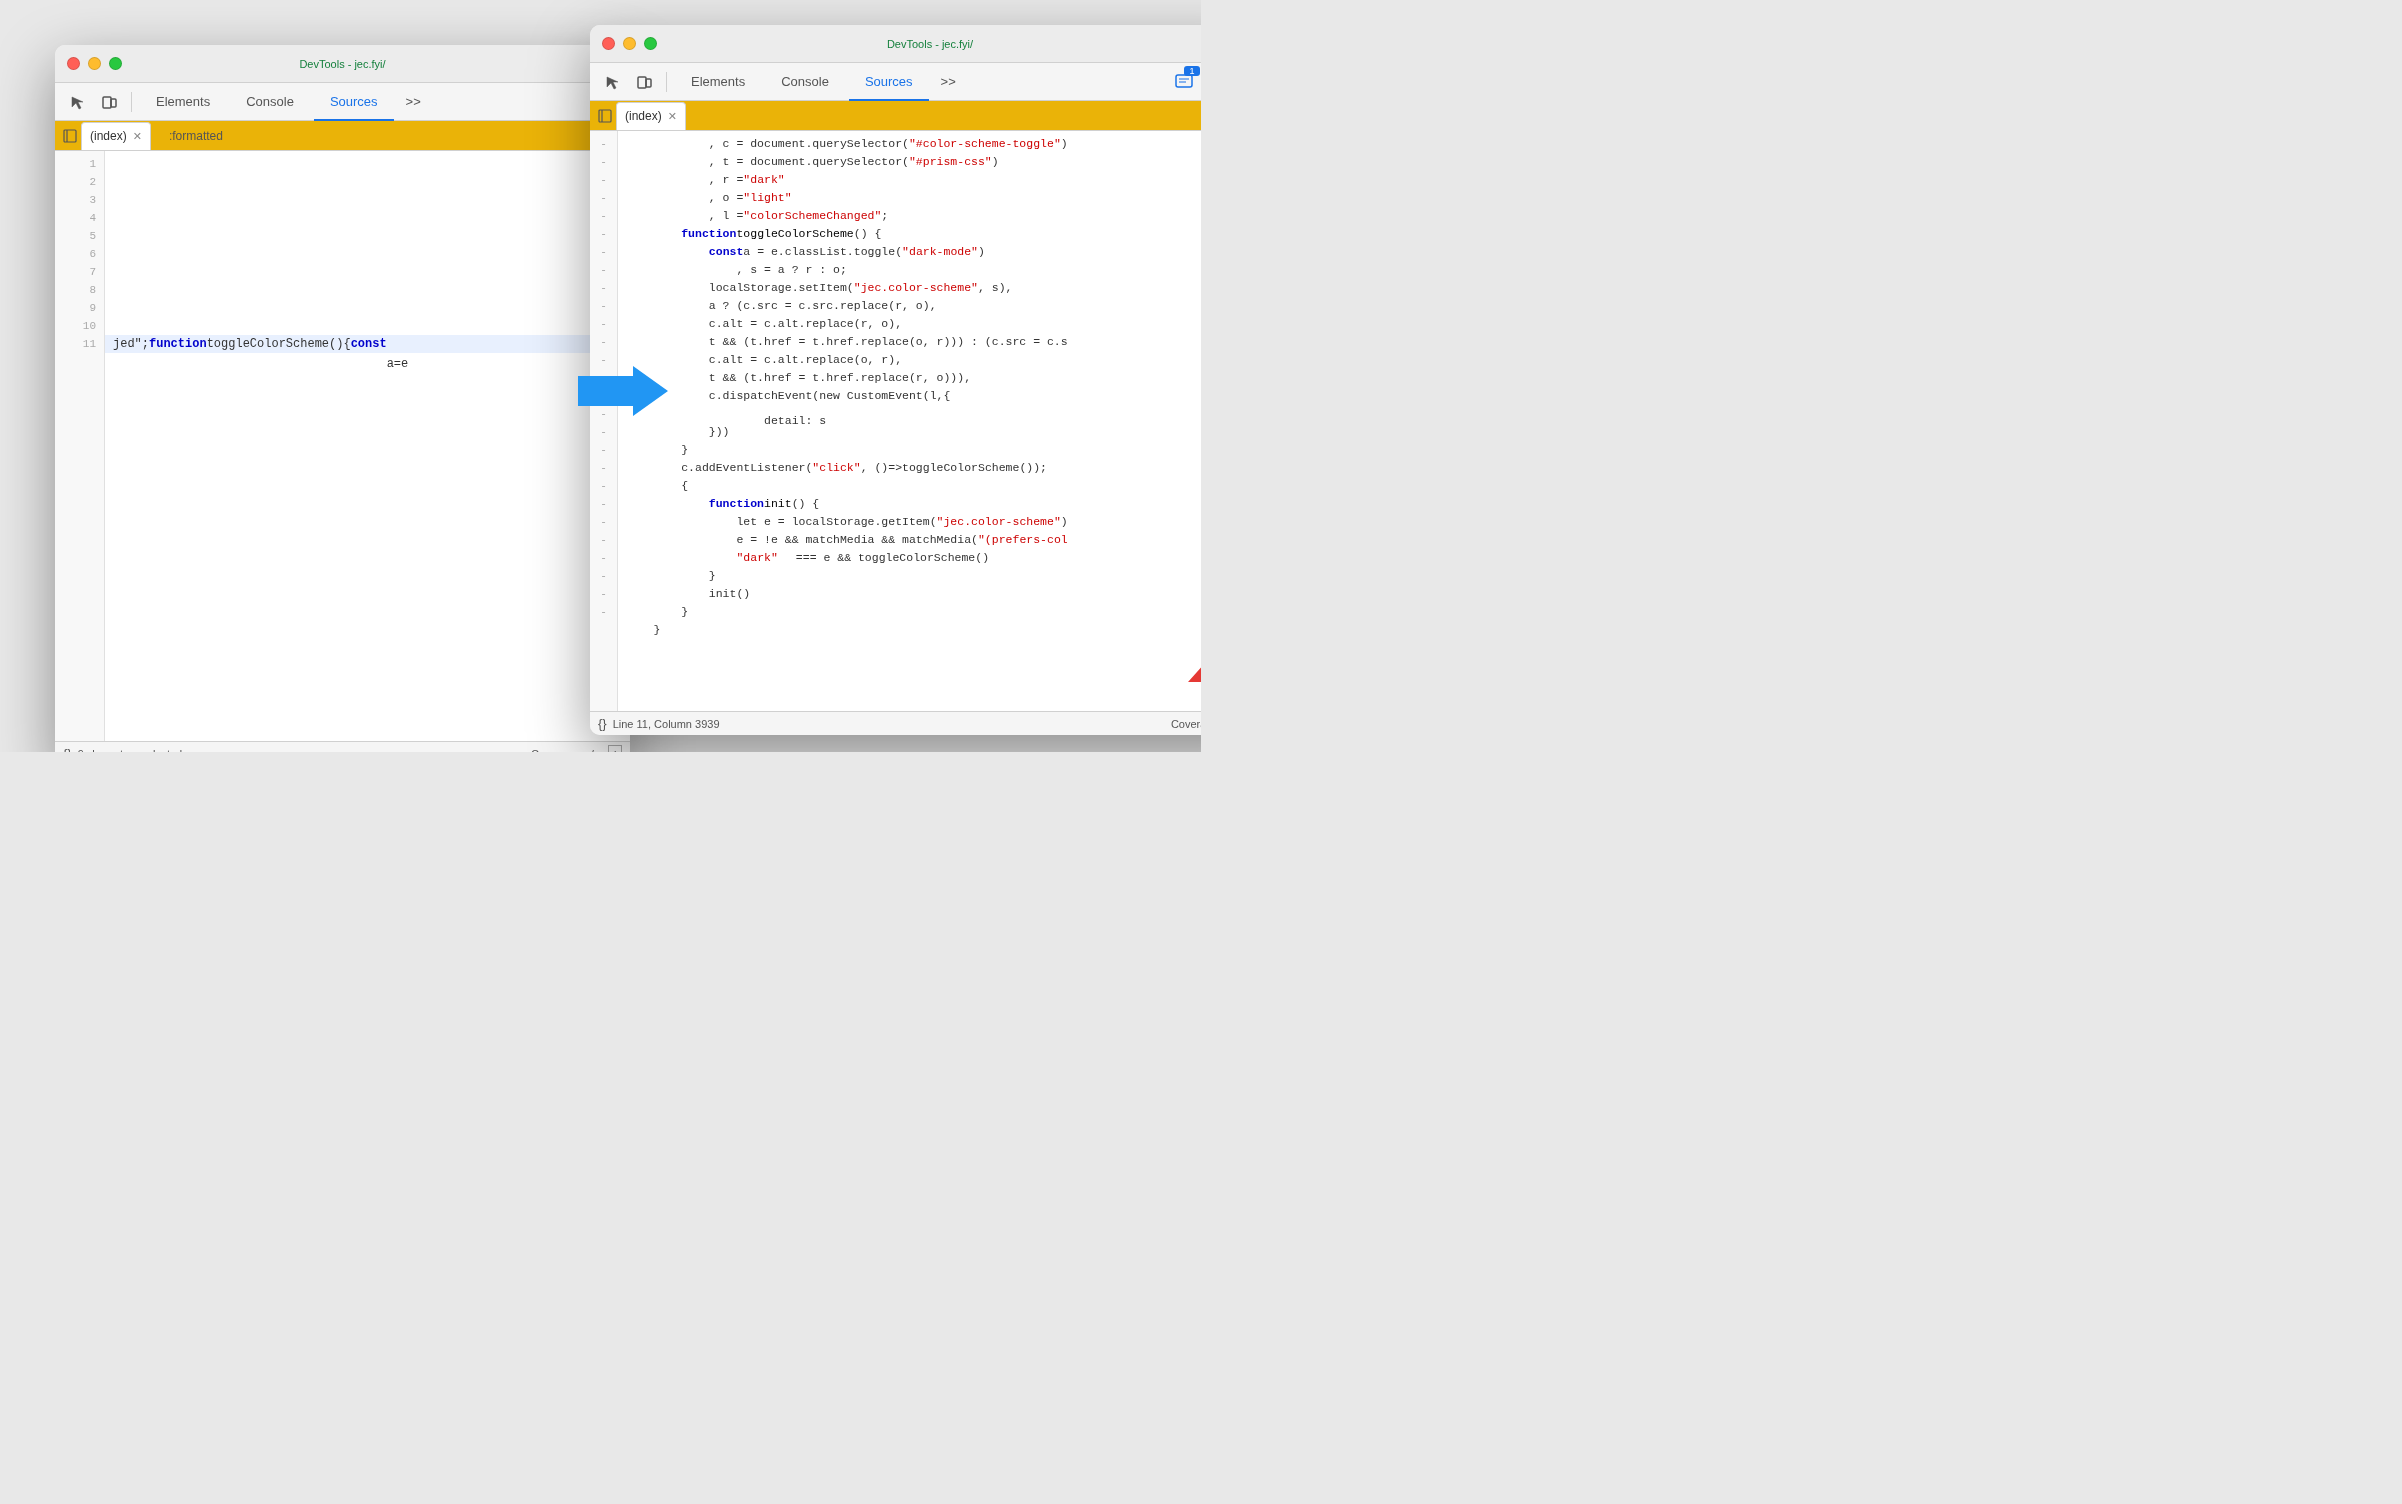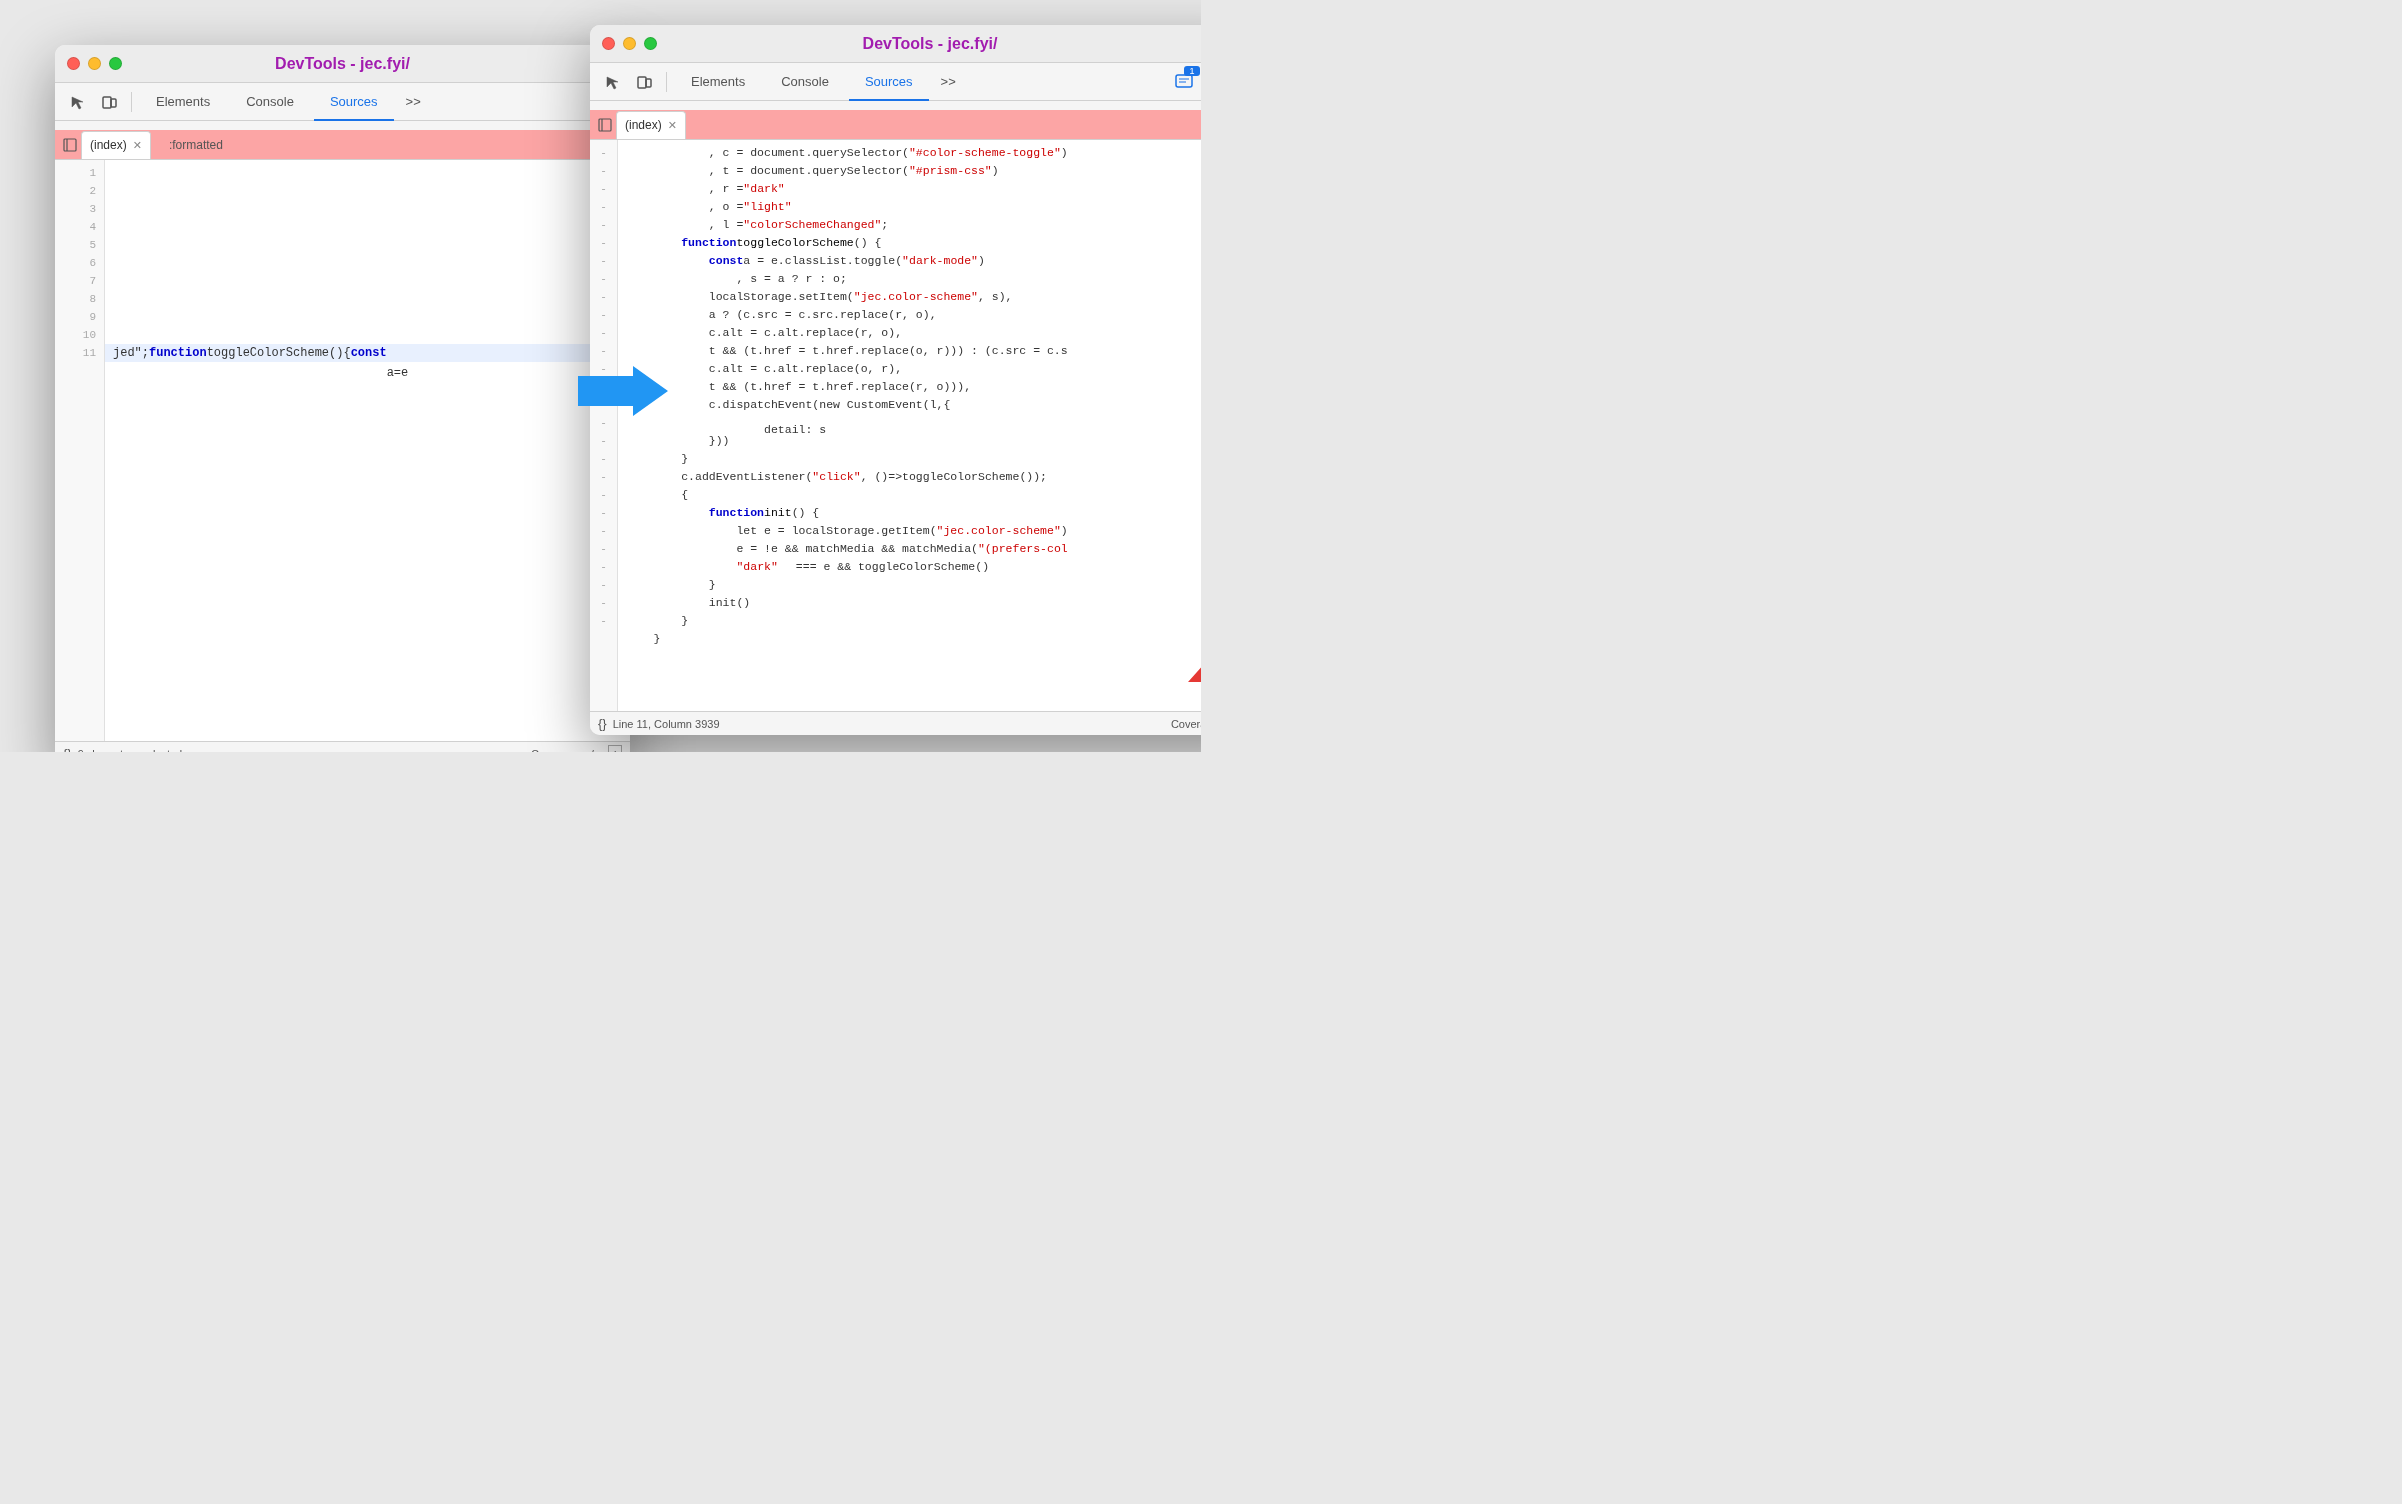--- a/index.html
+++ b/index.html
@@ -48,23 +48,23 @@
     }
 
     .tl-close { background: #ff5f57; }
     .tl-minimize { background: #febc2e; }
     .tl-maximize { background: #28c840; }
 
     .window-title {
       position: absolute;
       left: 50%;
       transform: translateX(-50%);
-      font-size: 16px;
-      color: #a21caf;
-      font-weight: 700;
+      font-size: 11px;
+      color: #15803d;
+      font-weight: 400;
     }
 
     
     .toolbar {
       background: #f5f5f5;
       height: 38px;
       display: flex;
       align-items: center;
       padding: 0 8px;
       border-bottom: 1px solid #d0d0d0;
@@ -141,28 +141,27 @@
 
     
     .source-panel {
       display: flex;
       flex-direction: column;
       flex: 1;
       overflow: hidden;
     }
 
     .file-tabs {
-      background: #fca5a5;
+      background: #eab308;
       height: 30px;
       display: flex;
       align-items: center;
       border-bottom: 1px solid #d0d0d0;
       padding: 0 4px;
       flex-shrink: 0;
-      margin-top: 9px;
     }
 
     .file-tab-icon {
       width: 22px;
       height: 22px;
       display: flex;
       align-items: center;
       justify-content: center;
       color: #555;
       font-size: 12px;

